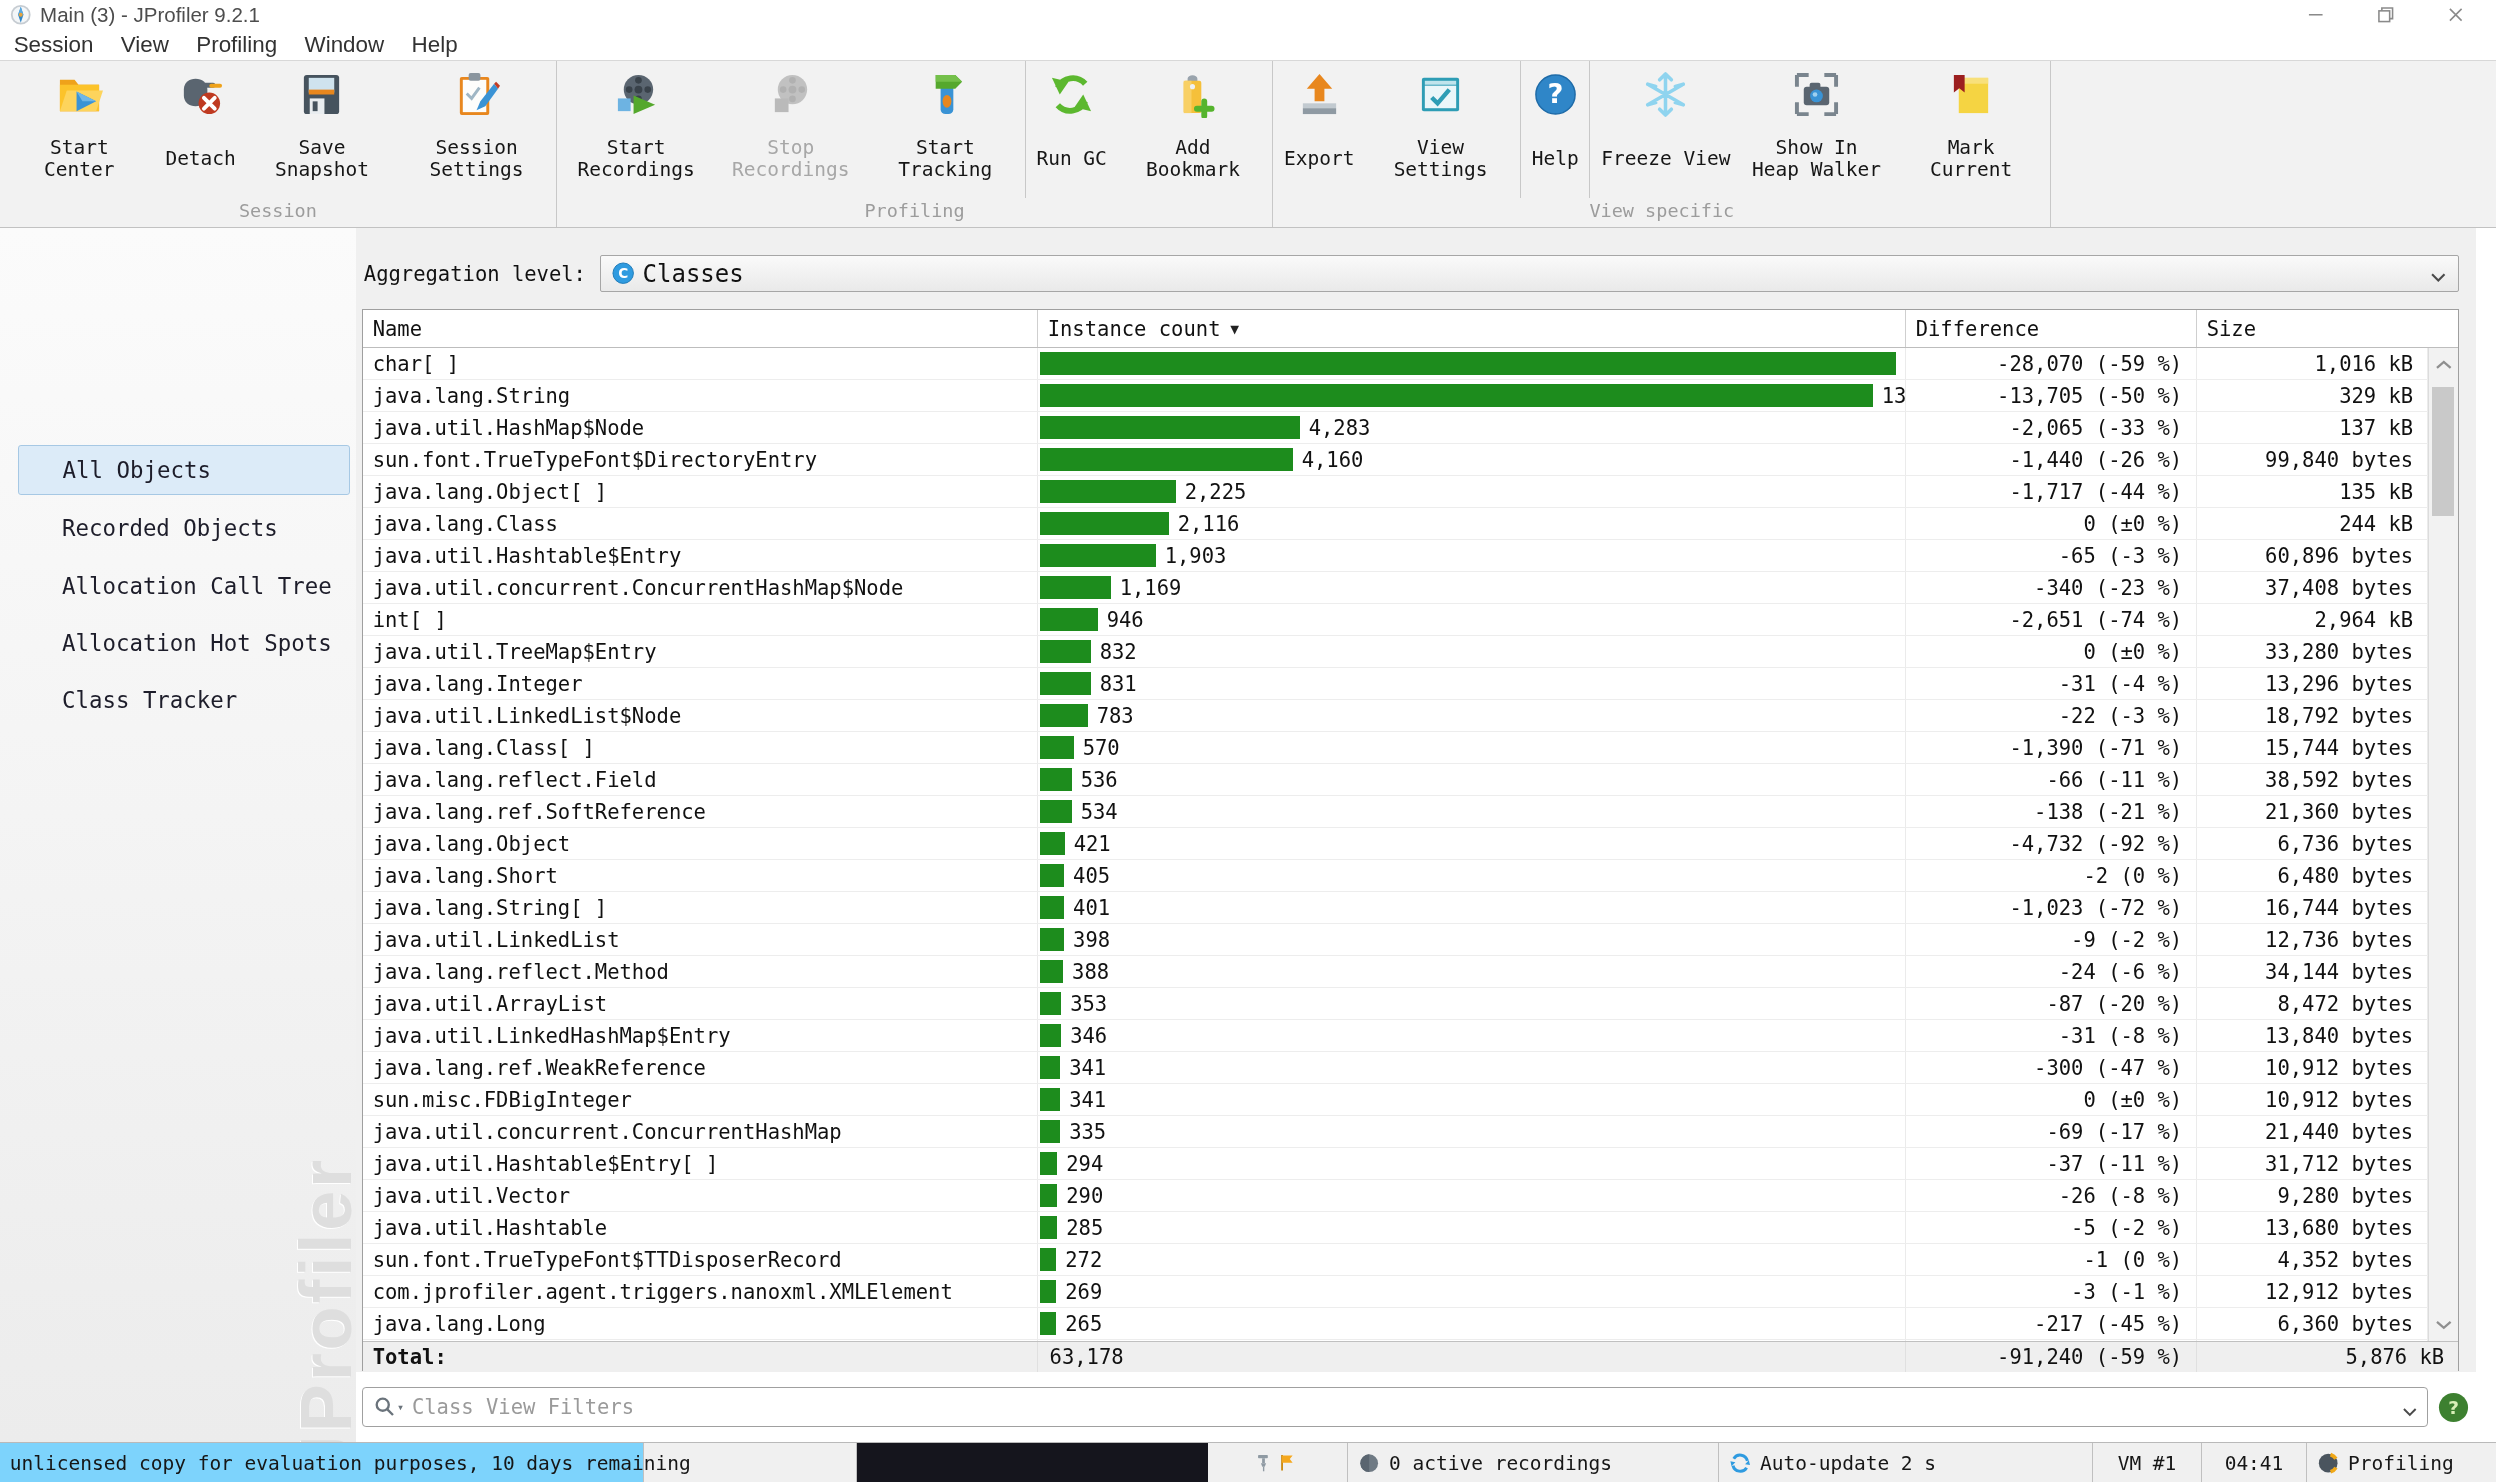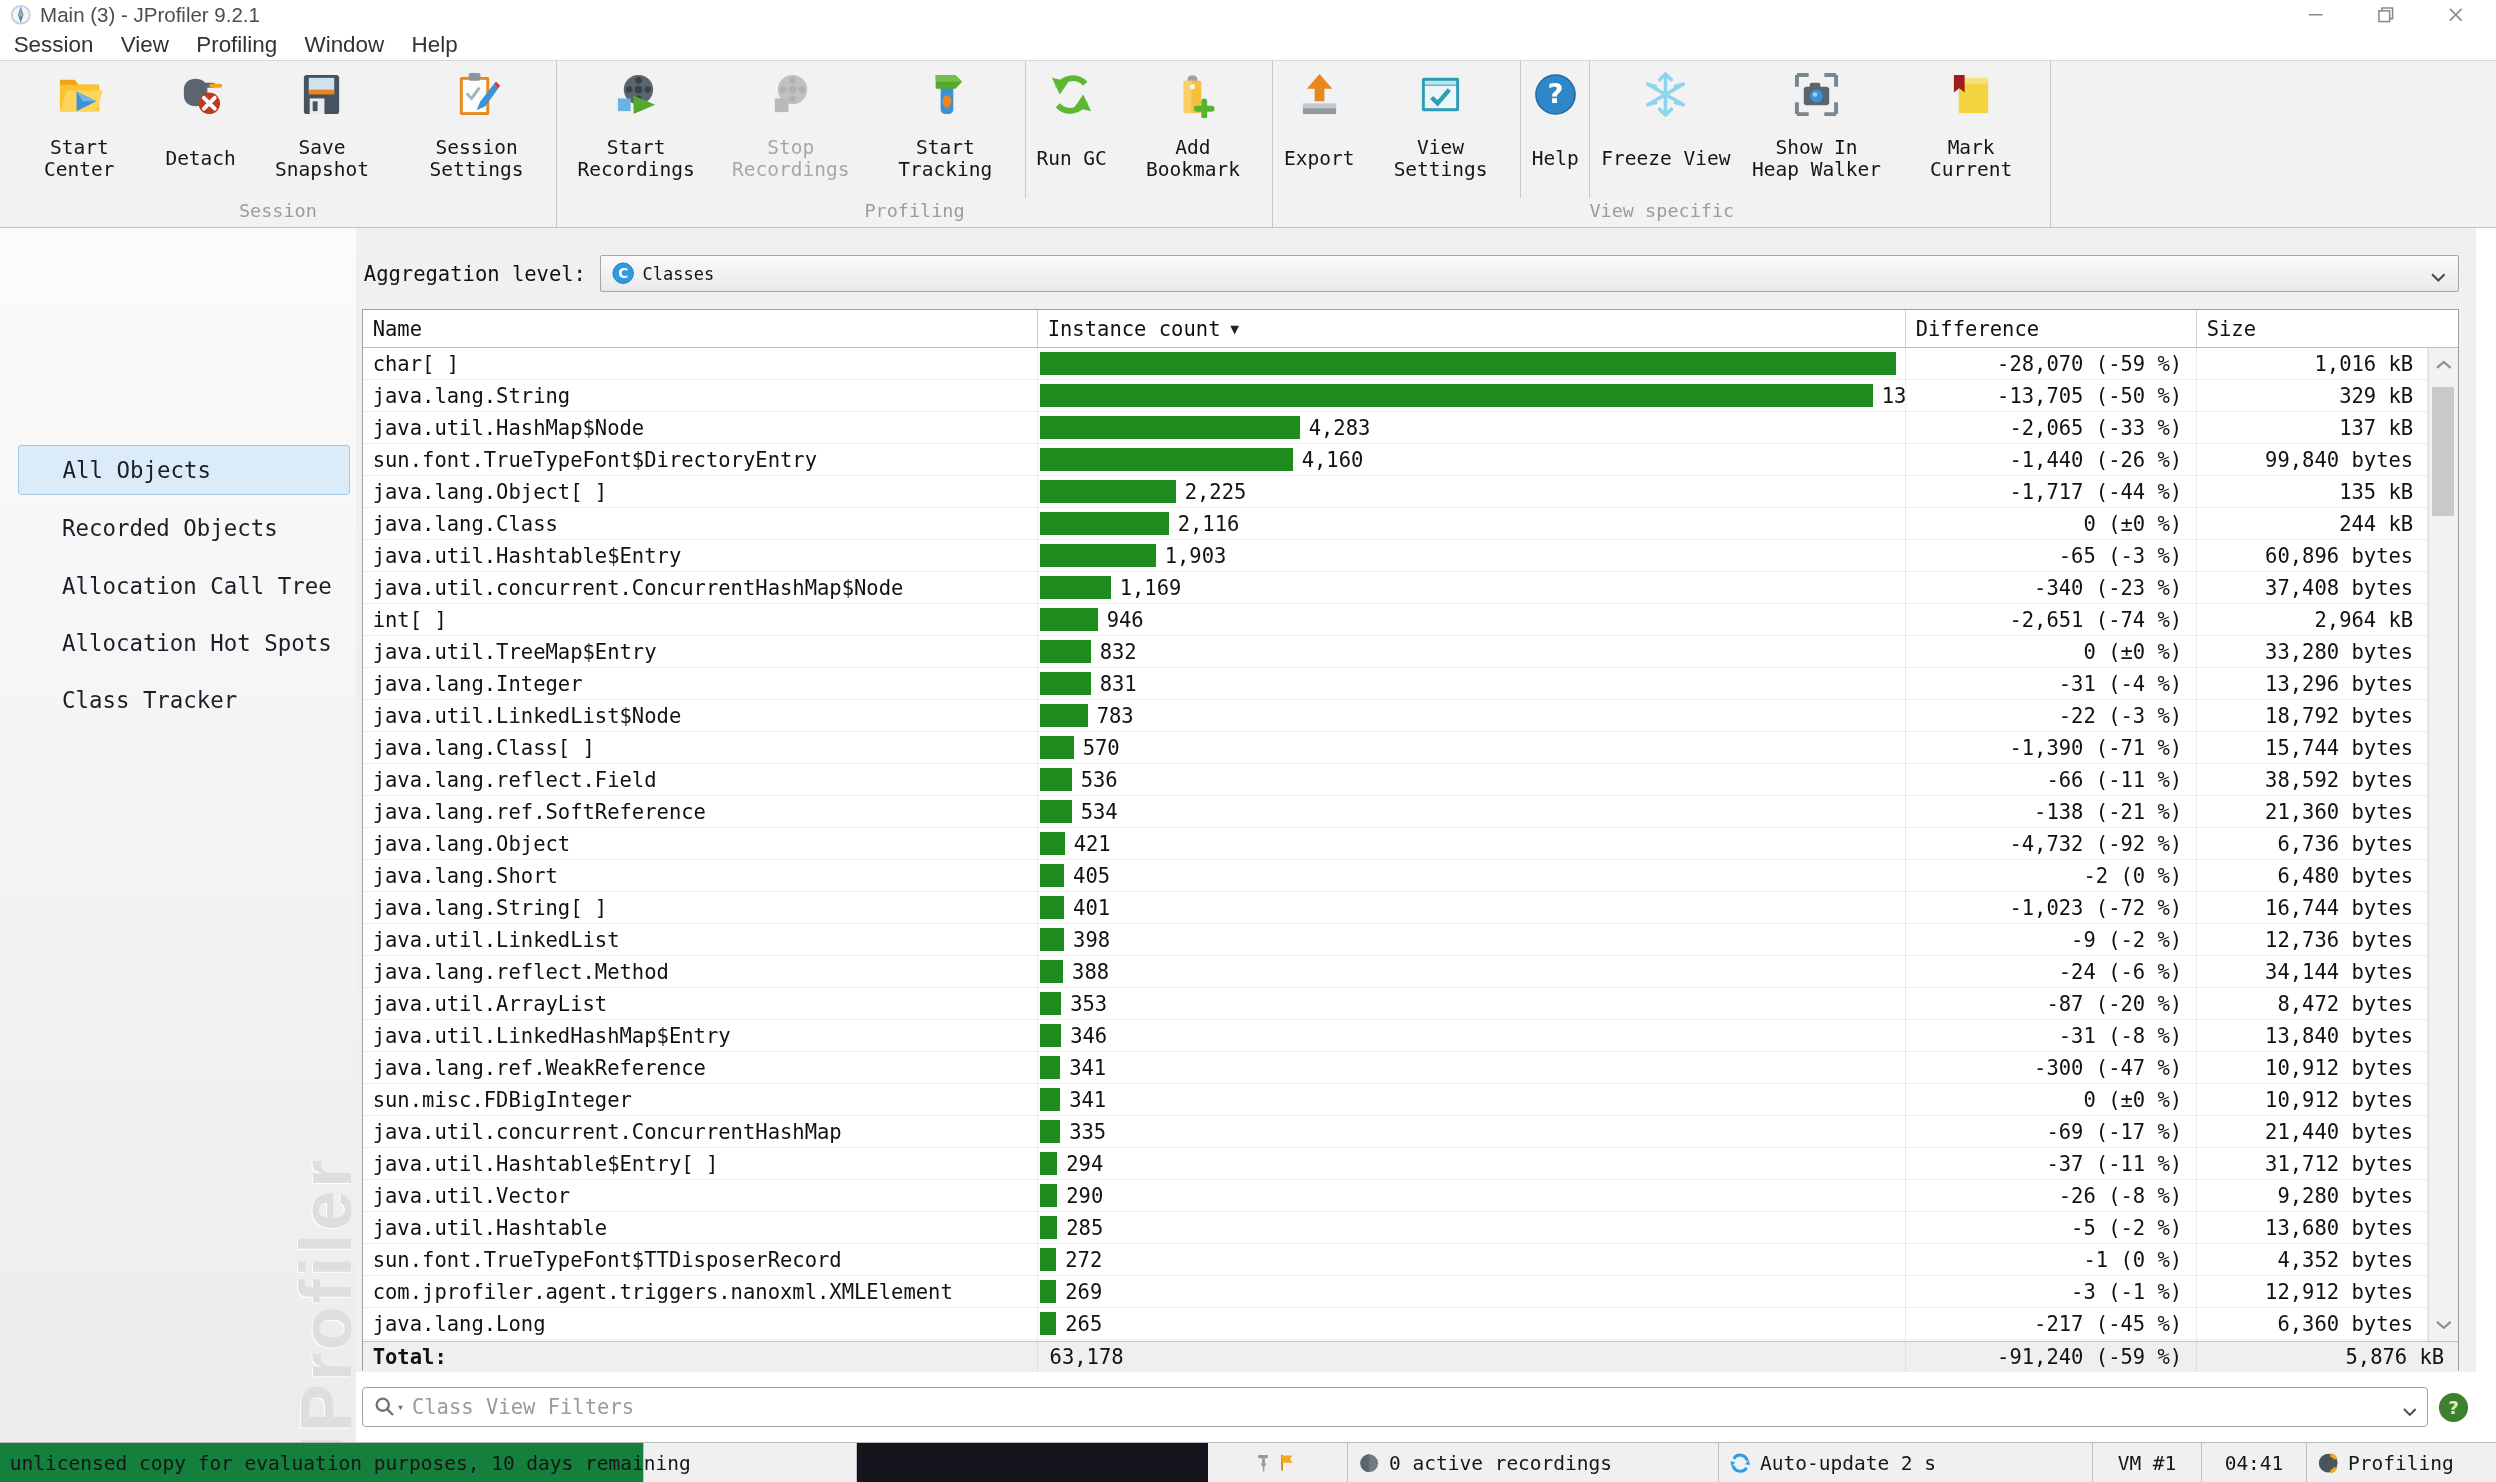--- a/index.html
+++ b/index.html
@@ -45,21 +45,21 @@
              color:#dedede;text-shadow:-1px -1px 0 #fff}
 
   
   .main{position:absolute;left:356px;top:228px;width:2120px;height:1214px;background:#f0f0f0}
   .agg-row{position:absolute;left:7.8px;top:27px;width:2095px;height:37px;display:flex;align-items:center}
   .agg-label{font-size:20.5px;color:#111;white-space:nowrap}
   .dropdown{flex:1;height:37px;box-sizing:border-box;margin-left:13.7px;border:1px solid #a6a6a6;border-radius:2px;
             background:linear-gradient(#fafafa,#e9e9e9);display:flex;align-items:center;padding:0 11.7px}
   .dd-icon{width:22.4px;height:22.4px;margin-right:7.8px}
   .dd-icon svg{width:100%;height:100%}
-  .dd-value{font-size:17px;color:#111}
+  .dd-value{font-size:24px;color:#111}
   .dd-chevron{margin-left:auto;width:16.6px;height:10.7px}
   .dd-chevron svg{width:100%;height:100%}
 
   .table-box{position:absolute;left:5.9px;top:81px;width:2097px;height:1062px;box-sizing:border-box;background:#14532d;border:1px solid #9f9f9f}
   .thead{display:grid;grid-template-columns:675px 868px 291px 261px;height:37px;border-bottom:1px solid #bdbdbd;background:#fff}
   .th{display:flex;align-items:center;padding-left:9.8px;font-size:20.5px;color:#111;border-right:1px solid #cfcfcf;box-sizing:border-box}
   .th:last-child{border-right:none}
   .sort-arrow{font-size:14.6px;margin-left:9.8px;color:#222}
   .tbody{position:relative;height:993px;overflow:hidden}
   .trow{display:grid;grid-template-columns:675px 868px 291px 231px 30px;height:32px;box-sizing:border-box;border-bottom:1px solid #ededed;background:#fff}
@@ -92,21 +92,21 @@
   .filter-chevron svg{width:100%;height:100%}
   .help-btn{position:absolute;right:5.9px;top:18.5px;width:33px;height:33px}
   .help-btn svg{width:100%;height:100%}
 
   
   .statusbar{position:absolute;left:0;top:1442px;width:2497px;height:40px;background:#f0f0f0;border-top:1px solid #b9b9b9;display:flex;box-sizing:content-box;font-size:19.5px;color:#161616}
   .ss{display:flex;align-items:center;border-right:1px solid #c0c0c0;box-sizing:border-box;padding:0 9.8px;white-space:nowrap;height:40px}
   .ss-icon{width:22.4px;height:22.4px;margin-right:8.8px;flex:none}
   .ss-icon svg{width:100%;height:100%}
   .ss-icon.sm{width:19.5px;height:19.5px;margin-right:3.9px}
-  .seg-license{width:644px;background:#15803d}
+  .seg-license{width:644px;background:#7dd3fc}
   .seg-spacer{width:213px}
   .seg-dark{width:351px;background:#15151d;border-right:none}
   .seg-pin{width:140px;justify-content:center}
   .seg-rec{width:371px}
   .seg-auto{width:374px}
   .seg-vm{width:109px;justify-content:center}
   .seg-time{width:105px;justify-content:center}
   .seg-prof{width:146px;border-right:none}
 </style>
 </head>

